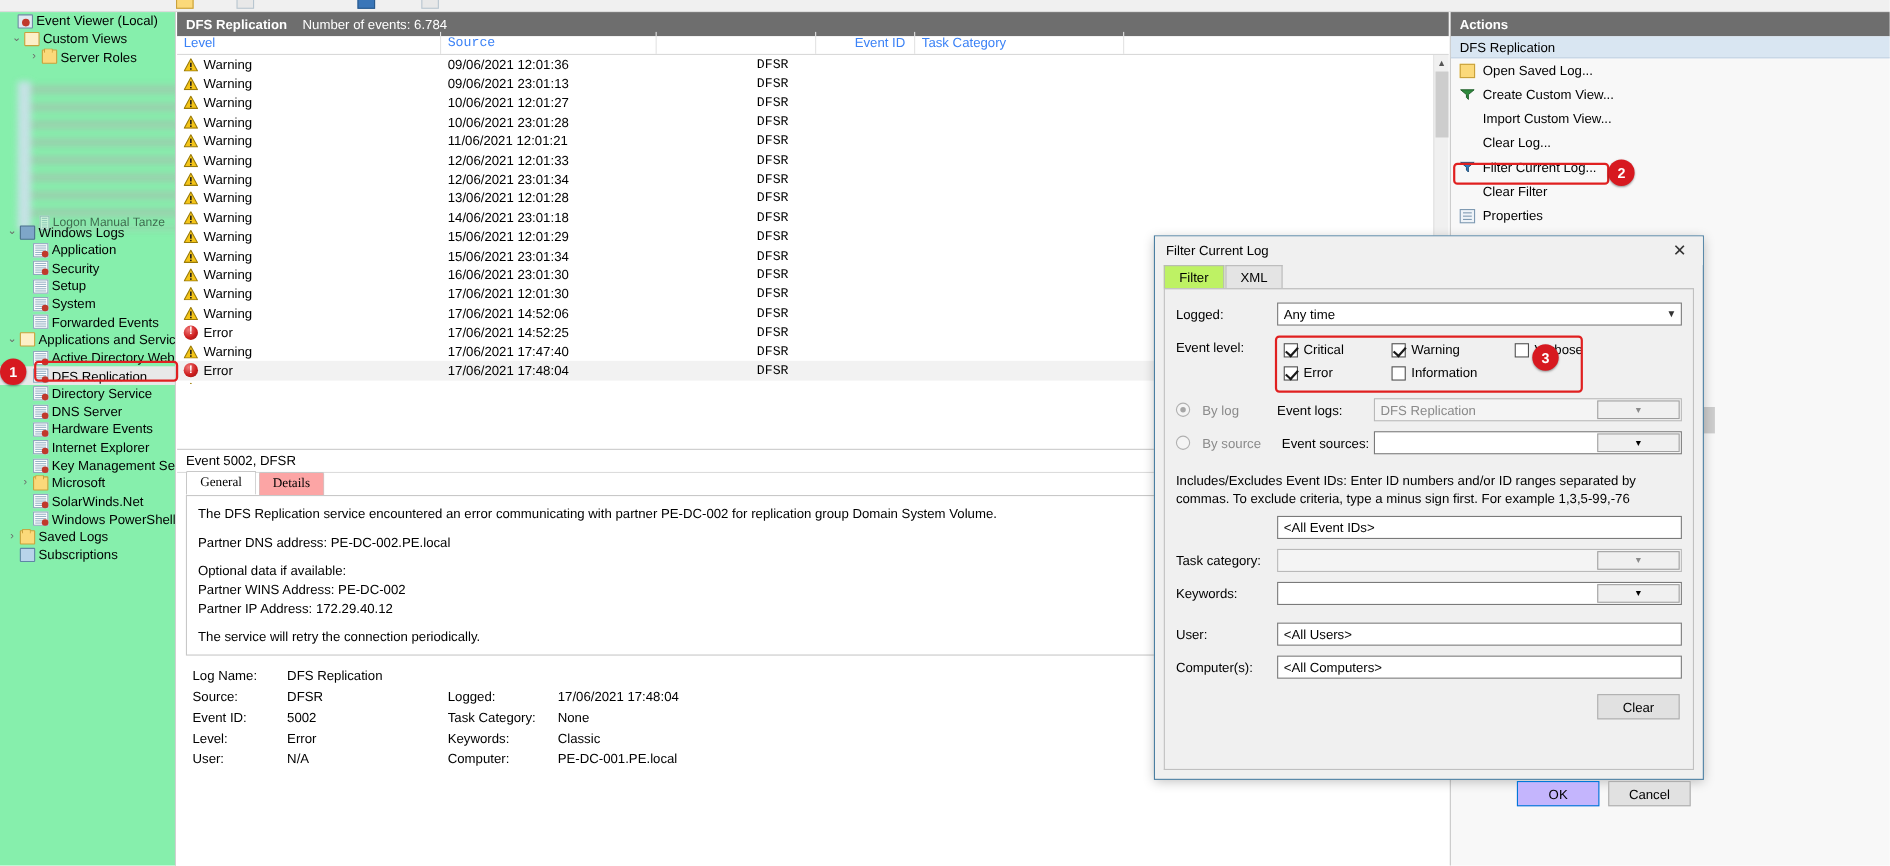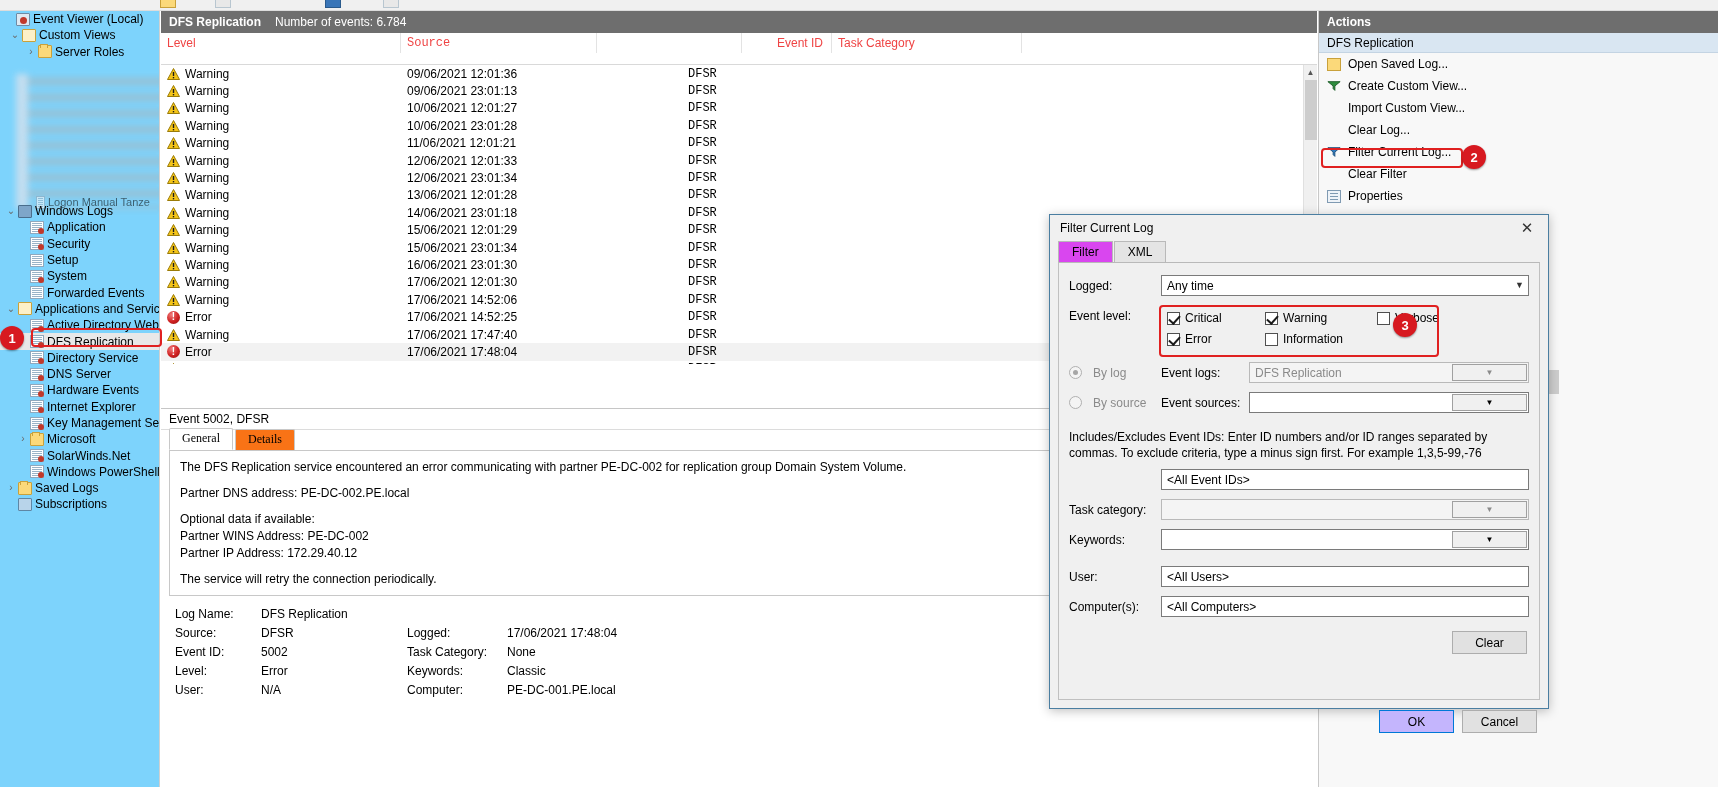--- a/index.html
+++ b/index.html
@@ -17,21 +17,21 @@
   
   .toolbar-strip {
     position:absolute; left:0; top:0; width:1718px; height:11px;
     background:#f0f0f0; border-bottom:1px solid #dcdcdc; overflow:hidden;
   }
   .tb-ico { position:absolute; top:-6px; width:16px; height:14px; background:#e8e8e8; border:1px solid #b8c6d0; }
 
   
   .tree-pane {
     position:absolute; left:0; top:11px; width:160px; height:776px;
-    background:#7dd3fc; border-right:1px solid #d0d0d0; overflow:hidden;
+    background:#86efac; border-right:1px solid #d0d0d0; overflow:hidden;
     font-size:12px;
   }
   .tree-row { display:flex; align-items:center; height:16.3px; padding-left:2px; white-space:nowrap; }
   .tw { width:14px; flex:0 0 14px; text-align:center; color:#6a6a6a; font-size:10px; line-height:1; }
   .ind1 { padding-left:4px; }
   .tree-label { margin-left:3px; font-size:12px; color:#000; }
 
   
   .ic { width:14px; height:13px; flex:0 0 14px; position:relative; display:inline-block; }
   .ic-folder { background:#fbd97a; border:1px solid #c9a13b; border-radius:1px; }
@@ -77,22 +77,22 @@
   }
   .center-header .ttl { font-weight:bold; }
   .filter-bar {
     height:24px; background:#f0f0f0; border-bottom:1px solid #d4d4d4;
     display:flex; align-items:center; padding-left:6px; gap:8px; font-size:12px;
   }
   .funnel { width:16px; height:12px; position:relative; flex:0 0 16px; }
   .funnel svg { display:block; }
 
   .grid-header {
-    display:flex; height:32px; background:#fff; border-bottom:1px solid #d9d9d9;
-    font-size:12px; align-items:flex-start; color:#ef4444;
+    display:flex; height:17px; background:#fff; border-bottom:1px solid #d9d9d9;
+    font-size:12px; align-items:flex-end; color:#3b82f6;
   }
   .gh { padding-left:6px; border-right:1px solid #e3e3e3; height:20px; line-height:20px; overflow:hidden; white-space:nowrap;}
   .col-level { width:240px; }
   .col-date  { width:281px; }
   .col-src   { width:196px;font-family:Liberation Mono, monospace; }
   .col-pad   { width:145px; }
   .col-eid   { width:90px; text-align:right; padding-right:8px; padding-left:0;}
   .col-task  { width:190px; }
 
   .grid-body { height:299px; overflow:hidden; position:relative; background:#fff; }
@@ -117,21 +117,21 @@
 
   
   .detail {
     position:absolute; left:161px; top:408px; width:1156px; height:379px;
     background:#fff; border-top:1px solid #c6c6c6;
   }
   .detail-title { height:21px; display:flex; align-items:center; padding-left:8px; font-size:12px;
      border-bottom:1px solid #dcdcdc; background:#fff;}
   .tabs { display:flex; padding-left:8px; height:20px; align-items:flex-end; background:#fff;font-family:Liberation Serif, serif;}
   .tab { padding:2px 12px 3px 12px; font-size:12px; border:1px solid #c8c8c8; border-bottom:none;
-     background:#f97316; margin-right:2px; border-radius:2px 2px 0 0;}
+     background:#fca5a5; margin-right:2px; border-radius:2px 2px 0 0;}
   .tab.active { background:#fff; border-bottom:1px solid #fff; }
   .msgbox { margin:0 8px; border:1px solid #c8c8c8; border-top:1px solid #c8c8c8; height:146px;
      padding:8px 10px; font-size:12px; line-height:17px; overflow:hidden; background:#fff;}
   .meta { margin:8px 14px 0 14px; font-size:12px; }
   .meta-row { display:flex; height:19px; align-items:center;}
   .meta-k { width:86px; color:#000; }
   .meta-v { width:146px; }
   .meta-k2 { width:100px; }
   .meta-v2 { width:220px; }
 
@@ -155,21 +155,21 @@
     position:absolute; left:1049px; top:214px; width:500px; height:495px;
     background:#f0f0f0; border:1px solid #4a7ea1; box-shadow:0 2px 10px rgba(0,0,0,.25); z-index:40;
   }
   .dlg-title { height:26px; display:flex; align-items:center; justify-content:space-between;
      padding:0 6px 0 10px; font-size:12px; background:#f0f0f0;}
   .dlg-close { width:30px; height:22px; display:flex; align-items:center; justify-content:center;
      font-size:15px; color:#333; }
   .dlg-tabs { display:flex; padding-left:8px; height:21px; align-items:flex-end; }
   .dlg-tab { padding:3px 13px 3px 13px; font-size:12px; background:#e4e4e4; border:1px solid #b9b9b9;
      border-bottom:none; margin-right:1px;}
-  .dlg-tab.active { background:#d946ef; }
+  .dlg-tab.active { background:#bef264; }
   .dlg-body { margin:0 8px; height:438px; background:#f0f0f0; border:1px solid #c0c0c0; border-top:1px solid #b9b9b9;
      position:relative; padding:12px 10px 0 10px; }
   .frow { display:flex; align-items:center; margin-bottom:9px; }
   .flabel { width:92px; font-size:12px; }
   .fctl { flex:1; }
   .combo { height:21px; background:#fff; border:1px solid #7a7a7a; display:flex; align-items:center;
      padding-left:5px; font-size:12px; position:relative; }
   .combo .caret { position:absolute; right:4px; top:4px; font-size:9px; color:#333; }
   .combo.boxed-btn .btn { position:absolute; right:1px; top:1px; width:17px; height:17px; background:#f0f0f0;
      border:1px solid #a0a0a0; display:flex; align-items:center; justify-content:center; font-size:8px; }
@@ -776,21 +776,21 @@
             <span class="btn">▼</span>
           </div>
         </div>
       </div>
 
       <div class="frow">
         <label class="cb" style="width:92px;margin-right:0;">
           <span class="radio"></span>
           <span class="disabled-text">By source</span>
         </label>
-        <div style="width:88px;">Event sources:</div>
+        <div style="width:88px;text-align:center;">Event sources:</div>
         <div class="fctl">
           <div class="combo boxed-btn">
             <span></span>
             <span class="btn">▼</span>
           </div>
         </div>
       </div>
 
       <div class="helptext" style="margin-top:16px;">Includes/Excludes Event IDs: Enter ID numbers and/or ID ranges separated by commas. To exclude criteria, type a minus sign first. For example 1,3,5-99,-76</div>
 

